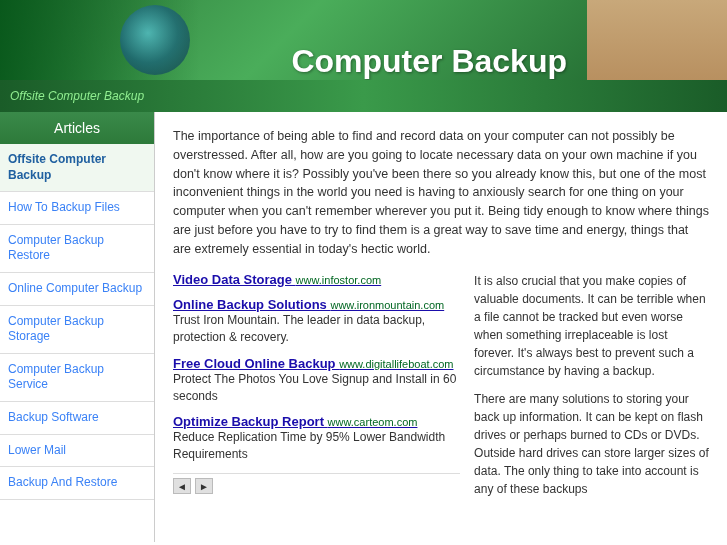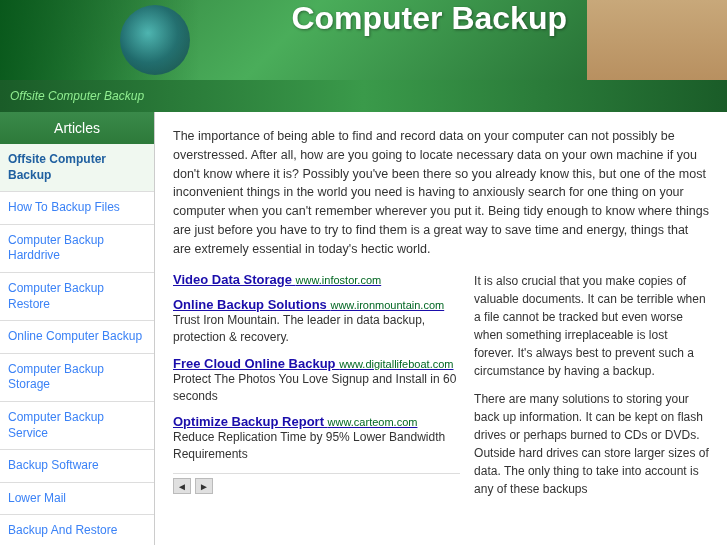--- a/index.html
+++ b/index.html
@@ -5,21 +5,21 @@
     * { margin: 0; padding: 0; box-sizing: border-box; }
     body { font-family: Arial, sans-serif; font-size: 13px; background: #fff; width: 727px; }
 
     
     #header {
       position: relative;
       height: 80px;
       background: linear-gradient(135deg, #2d7a3a 0%, #4aad5a 40%, #1a5c28 100%);
       overflow: hidden;
       display: flex;
-      align-items: flex-start;
+      align-items: flex-end;
       justify-content: flex-end;
     }
     #header-title {
       font-size: 32px;
       color: #fff;
       font-weight: bold;
       text-shadow: 1px 1px 3px rgba(0,0,0,0.4);
       margin-right: 160px;
       z-index: 2;
       position: relative;
@@ -194,21 +194,20 @@
 </div>
 
 <div id="layout">
 
   <div id="sidebar">
     <div id="sidebar-title">Articles</div>
 
     <div id="sidebar-items">
         <div class="sidebar-item active">Offsite Computer Backup</div>
         <div class="sidebar-item">How To Backup Files</div>
-        <div class="sidebar-item">Computer Backup Harddrive</div>
         <div class="sidebar-item">Computer Backup Restore</div>
         <div class="sidebar-item">Online Computer Backup</div>
         <div class="sidebar-item">Computer Backup Storage</div>
         <div class="sidebar-item">Computer Backup Service</div>
         <div class="sidebar-item">Backup Software</div>
         <div class="sidebar-item">Lower Mail</div>
         <div class="sidebar-item">Backup And Restore</div>
       </div>
   </div>
 

